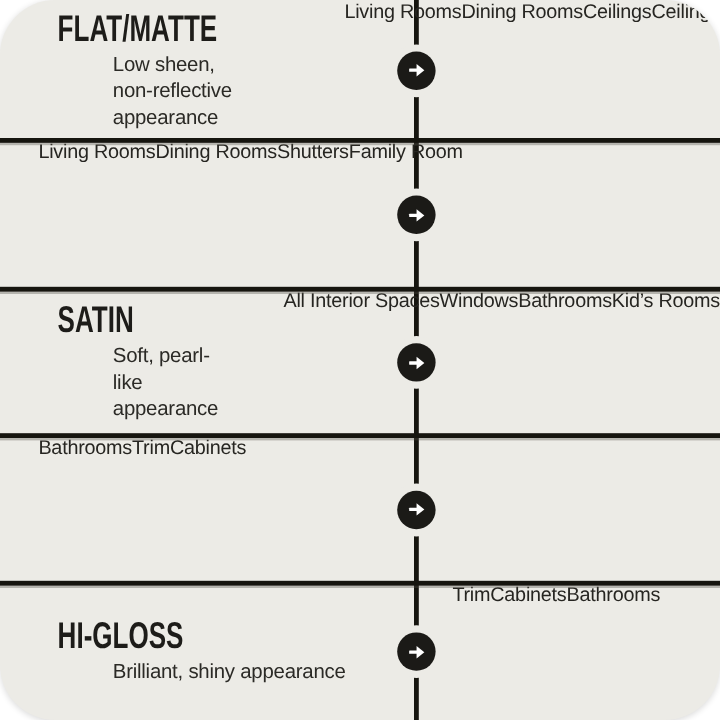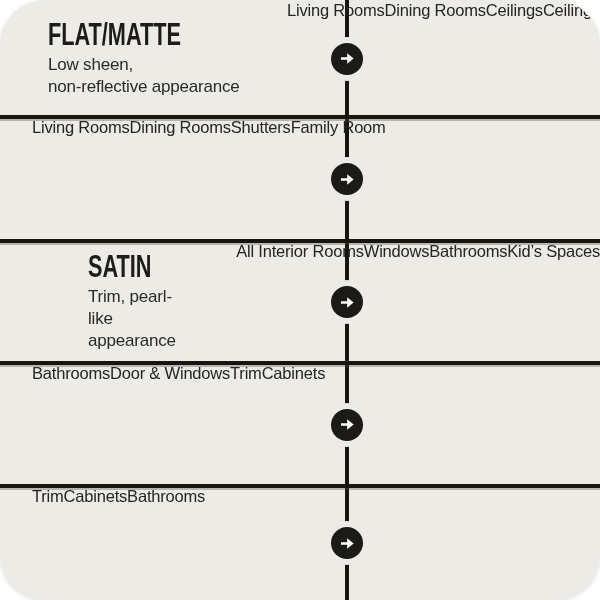--- a/index.html
+++ b/index.html
@@ -54,21 +54,21 @@
   .rows {
     position: absolute;
     inset: 0;
     display: flex;
     flex-direction: column;
     z-index: 2;
   }
   .row { position: relative; display: flex; }
   .row.r1 { height: 117px; }
   .row.r2 { height: 124px; }
-  .row.r3 { height: 122px; padding-left: 40px; }
+  .row.r3 { height: 122px; }
   .row.r4 { height: 123px; }
   .row.r5 { height: 114px; }
 
   .left {
     box-sizing: border-box;
     width: 345px;
     padding: 0 8px 0 48px;
     display: flex;
     flex-direction: column;
     justify-content: center;
@@ -82,20 +82,21 @@
     transform: scaleX(0.70);
     transform-origin: 0 50%;
     line-height: 30px;
     margin-bottom: 4px;
   }
   .sheen-desc {
     font-size: 17px;
     line-height: 22px;
     color: #2B2A26;
     letter-spacing: -0.2px;
+    margin-left: 46px;
   }
   .right {
     box-sizing: border-box;
     flex: 1;
     padding-left: 32px;
     display: flex;
     flex-direction: row;
     justify-content: flex-start;
   }
   .use {
@@ -184,59 +185,64 @@
           <div class="use">Dining Rooms</div>
           <div class="use">Shutters</div>
           <div class="use">Family Room</div>
         </div>
       </div>
 
       <div class="row r3">
         <div class="left">
           <div class="sheen-name">SATIN</div>
           <div class="sheen-desc">
-            <div>Trim, pearl-like appearance</div>
+            <div>Soft, pearl-like appearance</div>
           </div>
         </div>
         <div class="connector">
           <span class="conn-mask"></span>
           <span class="conn-circle">
             <svg width="17" height="17" viewBox="0 0 20 20">
               <rect x="2.3" y="8.4" width="8.5" height="3.2" rx="0.4" fill="#FFFFFF"></rect>
               <polygon points="9.6,3.9 17.2,10 9.6,16.1" fill="#FFFFFF"></polygon>
             </svg>
           </span>
         </div>
         <div class="right">
-          <div class="use">All Interior Rooms</div>
+          <div class="use">All Interior Spaces</div>
           <div class="use">Windows</div>
           <div class="use">Bathrooms</div>
-          <div class="use">Kid’s Spaces</div>
+          <div class="use">Kid’s Rooms</div>
         </div>
       </div>
 
       <div class="row r4">
         <div class="connector">
           <span class="conn-mask"></span>
           <span class="conn-circle">
             <svg width="17" height="17" viewBox="0 0 20 20">
               <rect x="2.3" y="8.4" width="8.5" height="3.2" rx="0.4" fill="#FFFFFF"></rect>
               <polygon points="9.6,3.9 17.2,10 9.6,16.1" fill="#FFFFFF"></polygon>
             </svg>
           </span>
         </div>
         <div class="right">
           <div class="use">Bathrooms</div>
-          <div class="use">Door &amp; Windows</div>
           <div class="use">Trim</div>
           <div class="use">Cabinets</div>
         </div>
       </div>
 
       <div class="row r5">
+        <div class="left">
+          <div class="sheen-name">HI-GLOSS</div>
+          <div class="sheen-desc">
+            <div>Brilliant, shiny appearance</div>
+          </div>
+        </div>
         <div class="connector">
           <span class="conn-mask"></span>
           <span class="conn-circle">
             <svg width="17" height="17" viewBox="0 0 20 20">
               <rect x="2.3" y="8.4" width="8.5" height="3.2" rx="0.4" fill="#FFFFFF"></rect>
               <polygon points="9.6,3.9 17.2,10 9.6,16.1" fill="#FFFFFF"></polygon>
             </svg>
           </span>
         </div>
         <div class="right">

